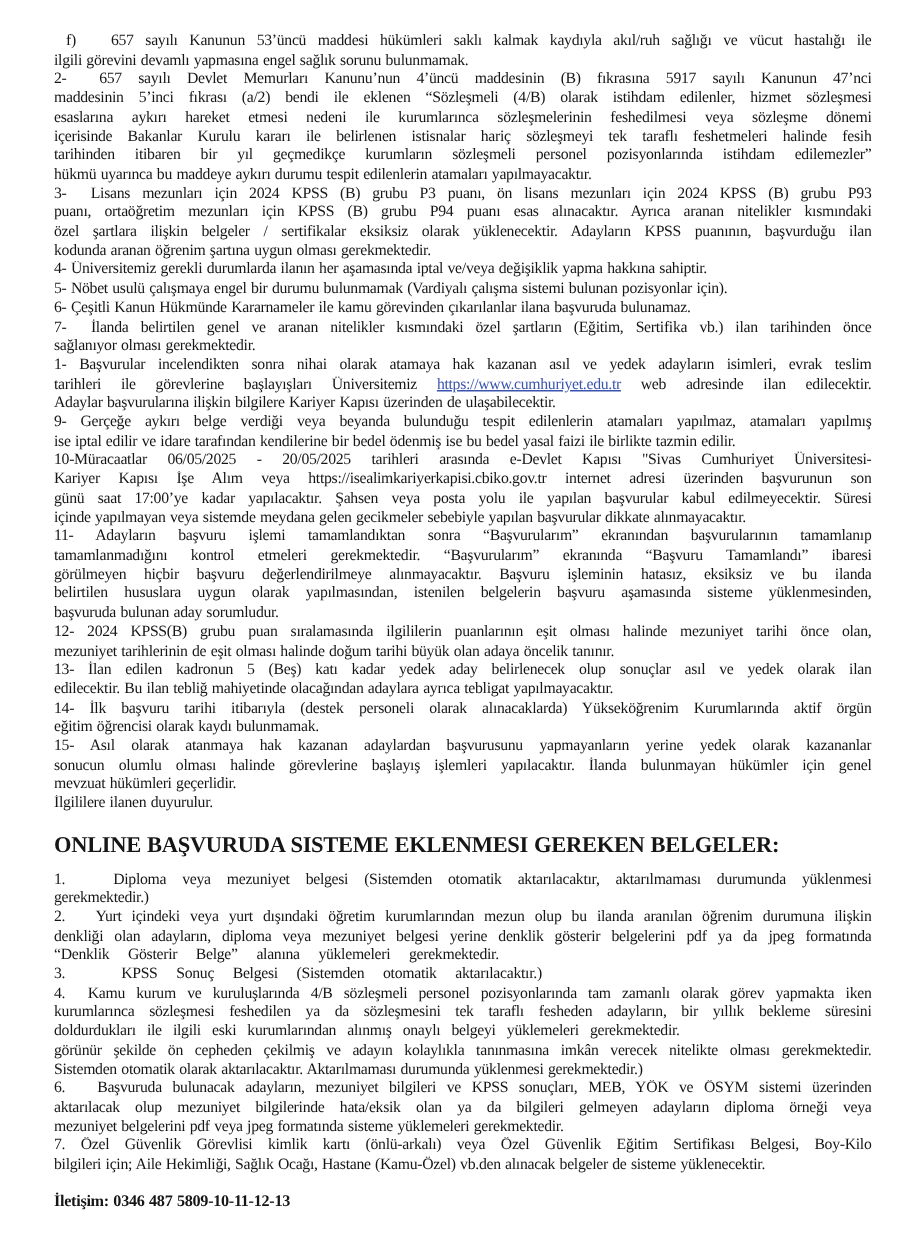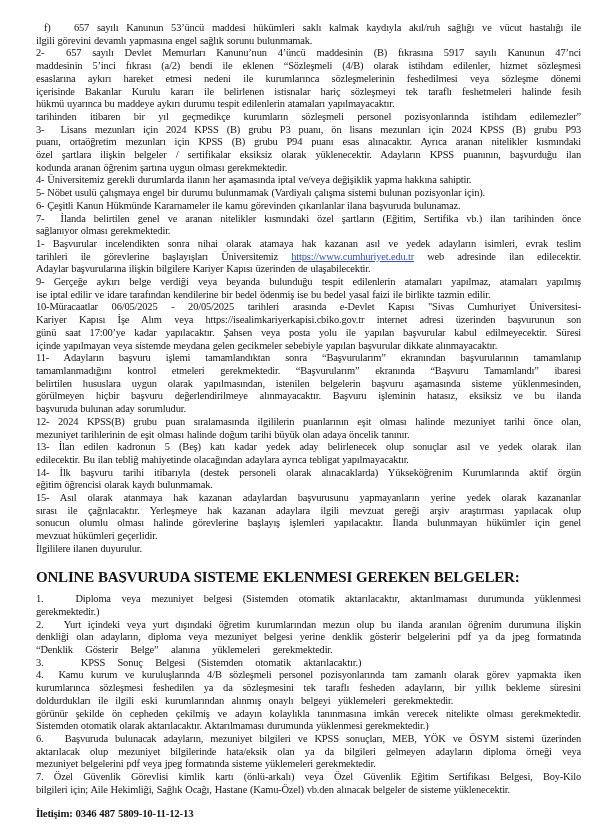--- a/index.html
+++ b/index.html
@@ -47,53 +47,52 @@
 <body>
 
 <div class="page">
   <div id="notes">
       <div class="ln full indent"><span>f)&nbsp;&nbsp;&nbsp;657 sayılı Kanunun 53’üncü maddesi hükümleri saklı kalmak kaydıyla akıl/ruh sağlığı ve vücut hastalığı ile</span></div>
       <div class="ln end"><span>ilgili görevini devamlı yapmasına engel sağlık sorunu bulunmamak.</span></div>
       <div class="ln full"><span>2-&nbsp;&nbsp;657 sayılı Devlet Memurları Kanunu’nun 4’üncü maddesinin (B) fıkrasına 5917 sayılı Kanunun 47’nci</span></div>
       <div class="ln full"><span>maddesinin 5’inci fıkrası (a/2) bendi ile eklenen “Sözleşmeli (4/B) olarak istihdam edilenler, hizmet sözleşmesi</span></div>
       <div class="ln full"><span>esaslarına aykırı hareket etmesi nedeni ile kurumlarınca sözleşmelerinin feshedilmesi veya sözleşme dönemi</span></div>
       <div class="ln full"><span>içerisinde Bakanlar Kurulu kararı ile belirlenen istisnalar hariç sözleşmeyi tek taraflı feshetmeleri halinde fesih</span></div>
+      <div class="ln full"><span>tarihinden itibaren bir yıl geçmedikçe kurumların sözleşmeli personel pozisyonlarında istihdam edilemezler”</span></div>
       <div class="ln end"><span>hükmü uyarınca bu maddeye aykırı durumu tespit edilenlerin atamaları yapılmayacaktır.</span></div>
-      <div class="ln full"><span>tarihinden itibaren bir yıl geçmedikçe kurumların sözleşmeli personel pozisyonlarında istihdam edilemezler”</span></div>
       <div class="ln full"><span>3-&nbsp;&nbsp;Lisans mezunları için 2024 KPSS (B) grubu P3 puanı, ön lisans mezunları için 2024 KPSS (B) grubu P93</span></div>
       <div class="ln full"><span>puanı, ortaöğretim mezunları için KPSS (B) grubu P94 puanı esas alınacaktır. Ayrıca aranan nitelikler kısmındaki</span></div>
       <div class="ln full"><span>özel şartlara ilişkin belgeler / sertifikalar eksiksiz olarak yüklenecektir. Adayların KPSS puanının, başvurduğu ilan</span></div>
       <div class="ln end"><span>kodunda aranan öğrenim şartına uygun olması gerekmektedir.</span></div>
       <div class="ln end"><span>4- Üniversitemiz gerekli durumlarda ilanın her aşamasında iptal ve/veya değişiklik yapma hakkına sahiptir.</span></div>
       <div class="ln end"><span>5- Nöbet usulü çalışmaya engel bir durumu bulunmamak (Vardiyalı çalışma sistemi bulunan pozisyonlar için).</span></div>
       <div class="ln end"><span>6- Çeşitli Kanun Hükmünde Kararnameler ile kamu görevinden çıkarılanlar ilana başvuruda bulunamaz.</span></div>
       <div class="ln full"><span>7-&nbsp;&nbsp;İlanda belirtilen genel ve aranan nitelikler kısmındaki özel şartların (Eğitim, Sertifika vb.) ilan tarihinden önce</span></div>
       <div class="ln end"><span>sağlanıyor olması gerekmektedir.</span></div>
       <div class="ln full"><span>1- Başvurular incelendikten sonra nihai olarak atamaya hak kazanan asıl ve yedek adayların isimleri, evrak teslim</span></div>
       <div class="ln full"><span>tarihleri ile görevlerine başlayışları Üniversitemiz </span><a class="link">https://www.cumhuriyet.edu.tr</a><span> web adresinde ilan edilecektir.</span></div>
       <div class="ln end"><span>Adaylar başvurularına ilişkin bilgilere Kariyer Kapısı üzerinden de ulaşabilecektir.</span></div>
       <div class="ln full"><span>9- Gerçeğe aykırı belge verdiği veya beyanda bulunduğu tespit edilenlerin atamaları yapılmaz, atamaları yapılmış</span></div>
       <div class="ln end"><span>ise iptal edilir ve idare tarafından kendilerine bir bedel ödenmiş ise bu bedel yasal faizi ile birlikte tazmin edilir.</span></div>
       <div class="ln full"><span>10-Müracaatlar 06/05/2025 - 20/05/2025 tarihleri arasında e-Devlet Kapısı "Sivas Cumhuriyet Üniversitesi-</span></div>
       <div class="ln full"><span>Kariyer Kapısı İşe Alım veya https://isealimkariyerkapisi.cbiko.gov.tr internet adresi üzerinden başvurunun son</span></div>
       <div class="ln full"><span>günü saat 17:00’ye kadar yapılacaktır. Şahsen veya posta yolu ile yapılan başvurular kabul edilmeyecektir. Süresi</span></div>
       <div class="ln end"><span>içinde yapılmayan veya sistemde meydana gelen gecikmeler sebebiyle yapılan başvurular dikkate alınmayacaktır.</span></div>
       <div class="ln full"><span>11- Adayların başvuru işlemi tamamlandıktan sonra “Başvurularım” ekranından başvurularının tamamlanıp</span></div>
       <div class="ln full"><span>tamamlanmadığını kontrol etmeleri gerekmektedir. “Başvurularım” ekranında “Başvuru Tamamlandı” ibaresi</span></div>
+      <div class="ln full"><span>görülmeyen hiçbir başvuru değerlendirilmeye alınmayacaktır. Başvuru işleminin hatasız, eksiksiz ve bu ilanda</span></div>
       <div class="ln full"><span>belirtilen hususlara uygun olarak yapılmasından, istenilen belgelerin başvuru aşamasında sisteme yüklenmesinden,</span></div>
-      <div class="ln full"><span>görülmeyen hiçbir başvuru değerlendirilmeye alınmayacaktır. Başvuru işleminin hatasız, eksiksiz ve bu ilanda</span></div>
       <div class="ln end"><span>başvuruda bulunan aday sorumludur.</span></div>
       <div class="ln full"><span>12- 2024 KPSS(B) grubu puan sıralamasında ilgililerin puanlarının eşit olması halinde mezuniyet tarihi önce olan,</span></div>
       <div class="ln end"><span>mezuniyet tarihlerinin de eşit olması halinde doğum tarihi büyük olan adaya öncelik tanınır.</span></div>
       <div class="ln full"><span>13- İlan edilen kadronun 5 (Beş) katı kadar yedek aday belirlenecek olup sonuçlar asıl ve yedek olarak ilan</span></div>
       <div class="ln end"><span>edilecektir. Bu ilan tebliğ mahiyetinde olacağından adaylara ayrıca tebligat yapılmayacaktır.</span></div>
       <div class="ln full"><span>14- İlk başvuru tarihi itibarıyla (destek personeli olarak alınacaklarda) Yükseköğrenim Kurumlarında aktif örgün</span></div>
       <div class="ln end"><span>eğitim öğrencisi olarak kaydı bulunmamak.</span></div>
       <div class="ln full"><span>15- Asıl olarak atanmaya hak kazanan adaylardan başvurusunu yapmayanların yerine yedek olarak kazananlar</span></div>
-      <div class="ln full"><span>sırası ile çağrılacaktır. Yerleşmeye hak kazanan adaylara ilgili mevzuat gereği arşiv araştırması yapılacak olup</span></div>
       <div class="ln full"><span>sonucun olumlu olması halinde görevlerine başlayış işlemleri yapılacaktır. İlanda bulunmayan hükümler için genel</span></div>
       <div class="ln end"><span>mevzuat hükümleri geçerlidir.</span></div>
       <div class="ln end"><span>İlgililere ilanen duyurulur.</span></div>
     </div>
   <div class="ln heading">ONLİNE BAŞVURUDA SİSTEME EKLENMESİ GEREKEN BELGELER:</div>
   <div id="docs">
       <div class="ln full"><span>1.&nbsp;&nbsp;&nbsp;Diploma veya mezuniyet belgesi (Sistemden otomatik aktarılacaktır, aktarılmaması durumunda yüklenmesi</span></div>
       <div class="ln end"><span>gerekmektedir.)</span></div>
       <div class="ln full"><span>2.&nbsp;&nbsp;&nbsp;Yurt içindeki veya yurt dışındaki öğretim kurumlarından mezun olup bu ilanda aranılan öğrenim durumuna ilişkin</span></div>
       <div class="ln full"><span>denkliği olan adayların, diploma veya mezuniyet belgesi yerine denklik gösterir belgelerini pdf ya da jpeg formatında</span></div>

